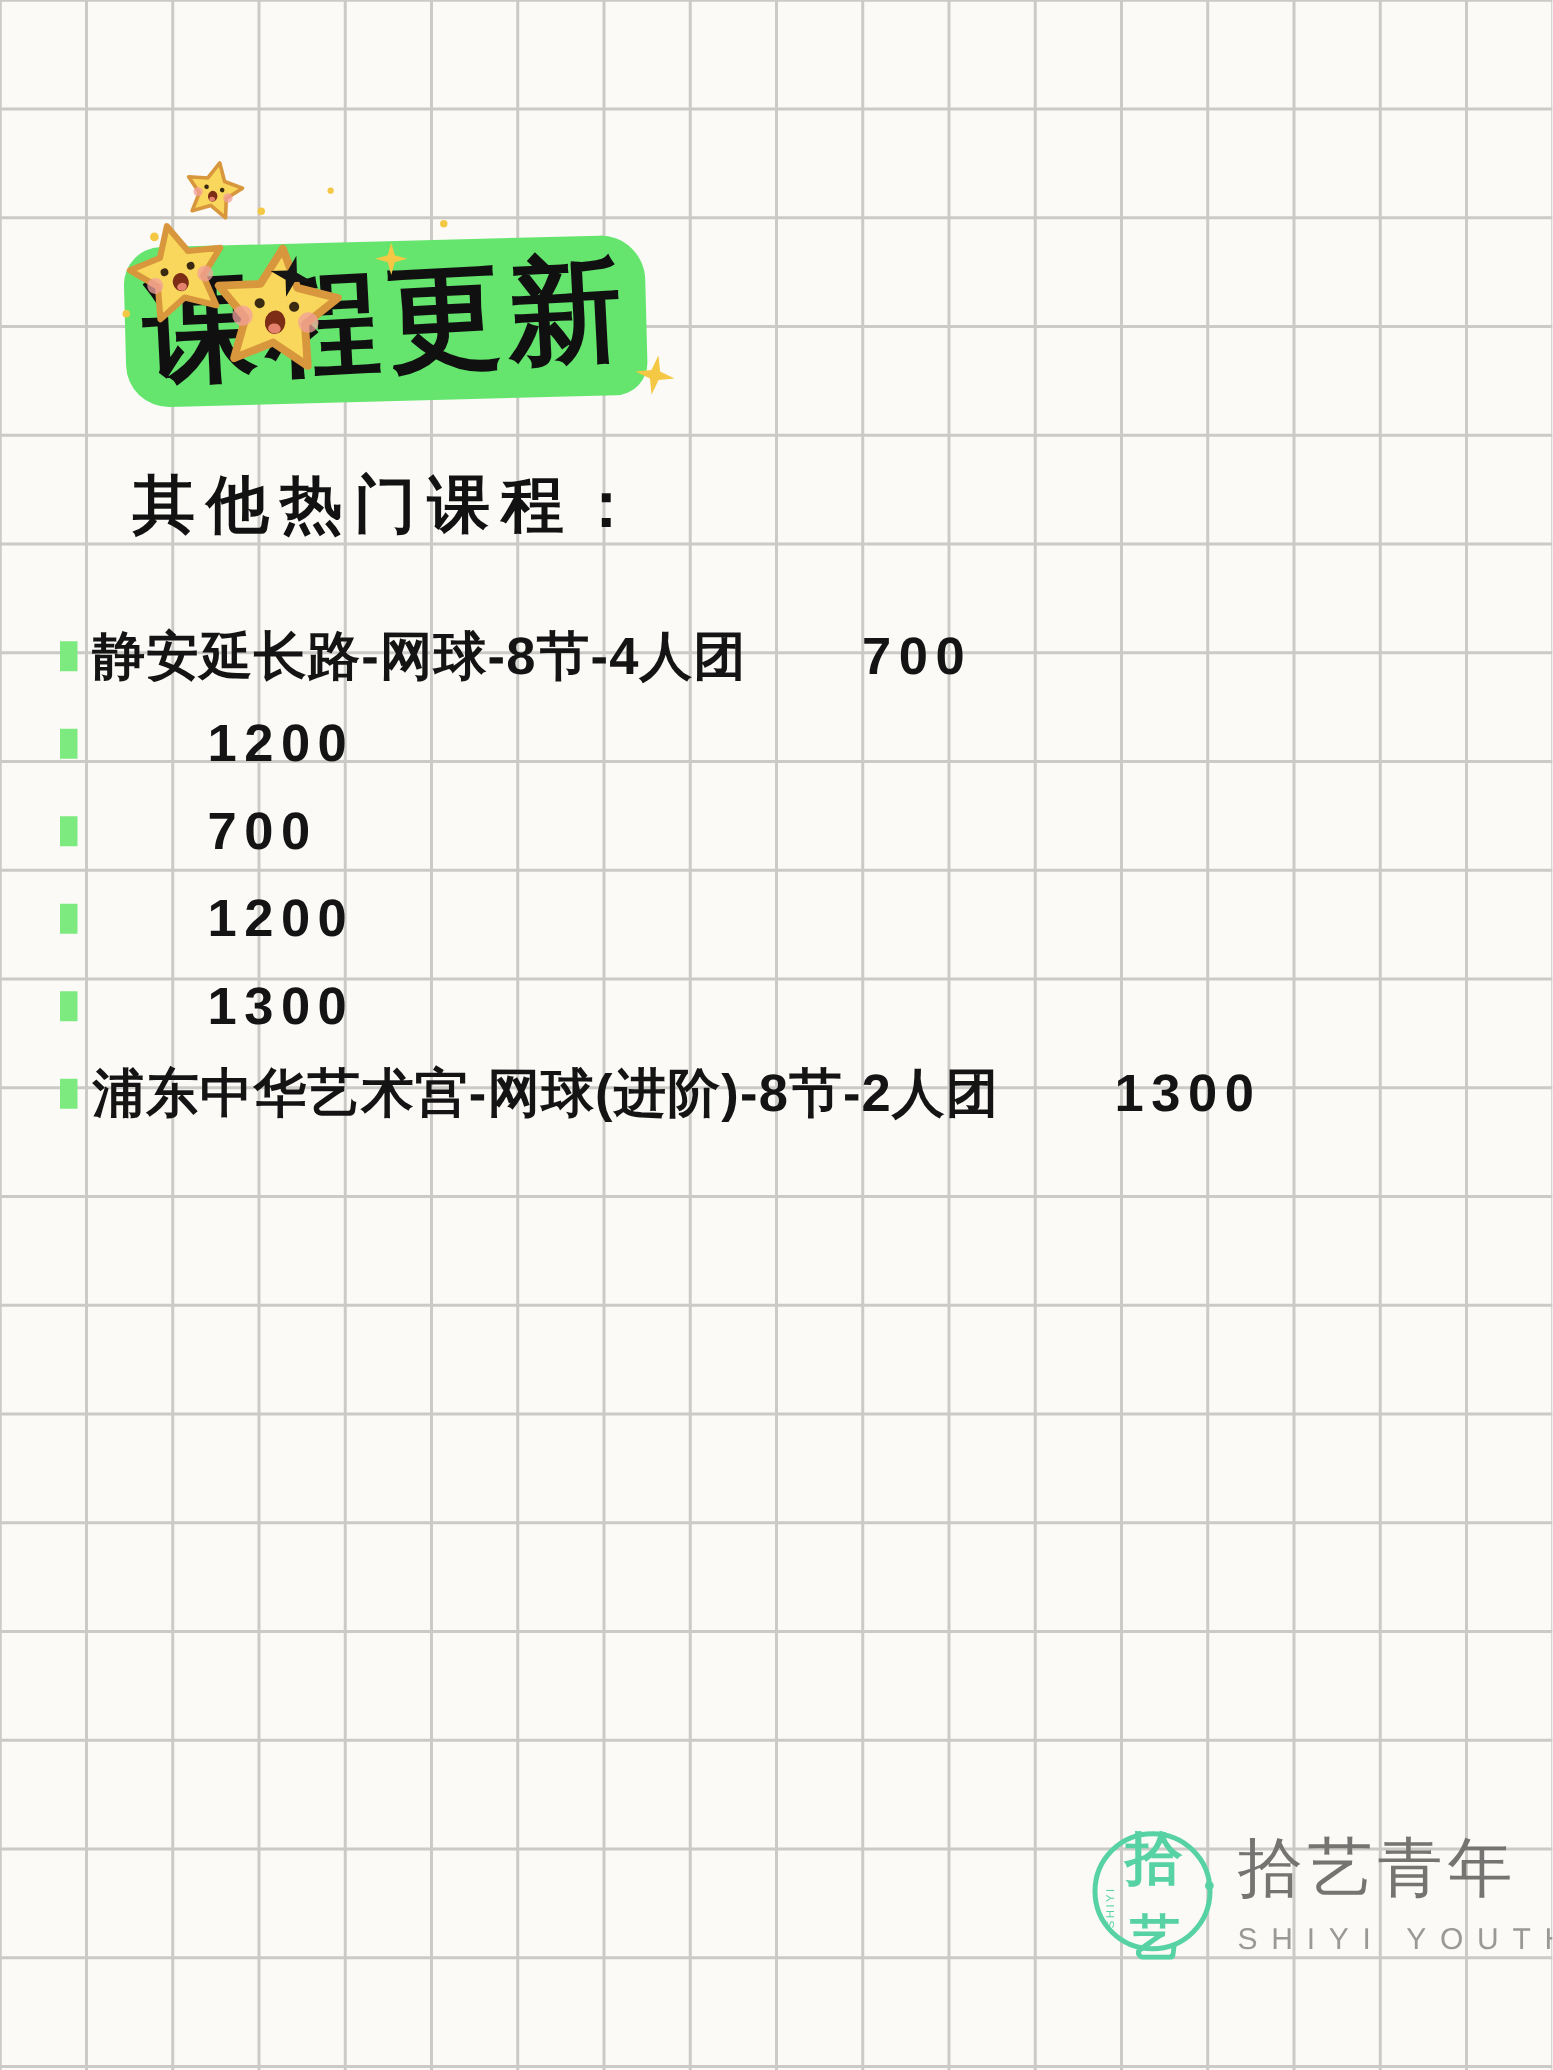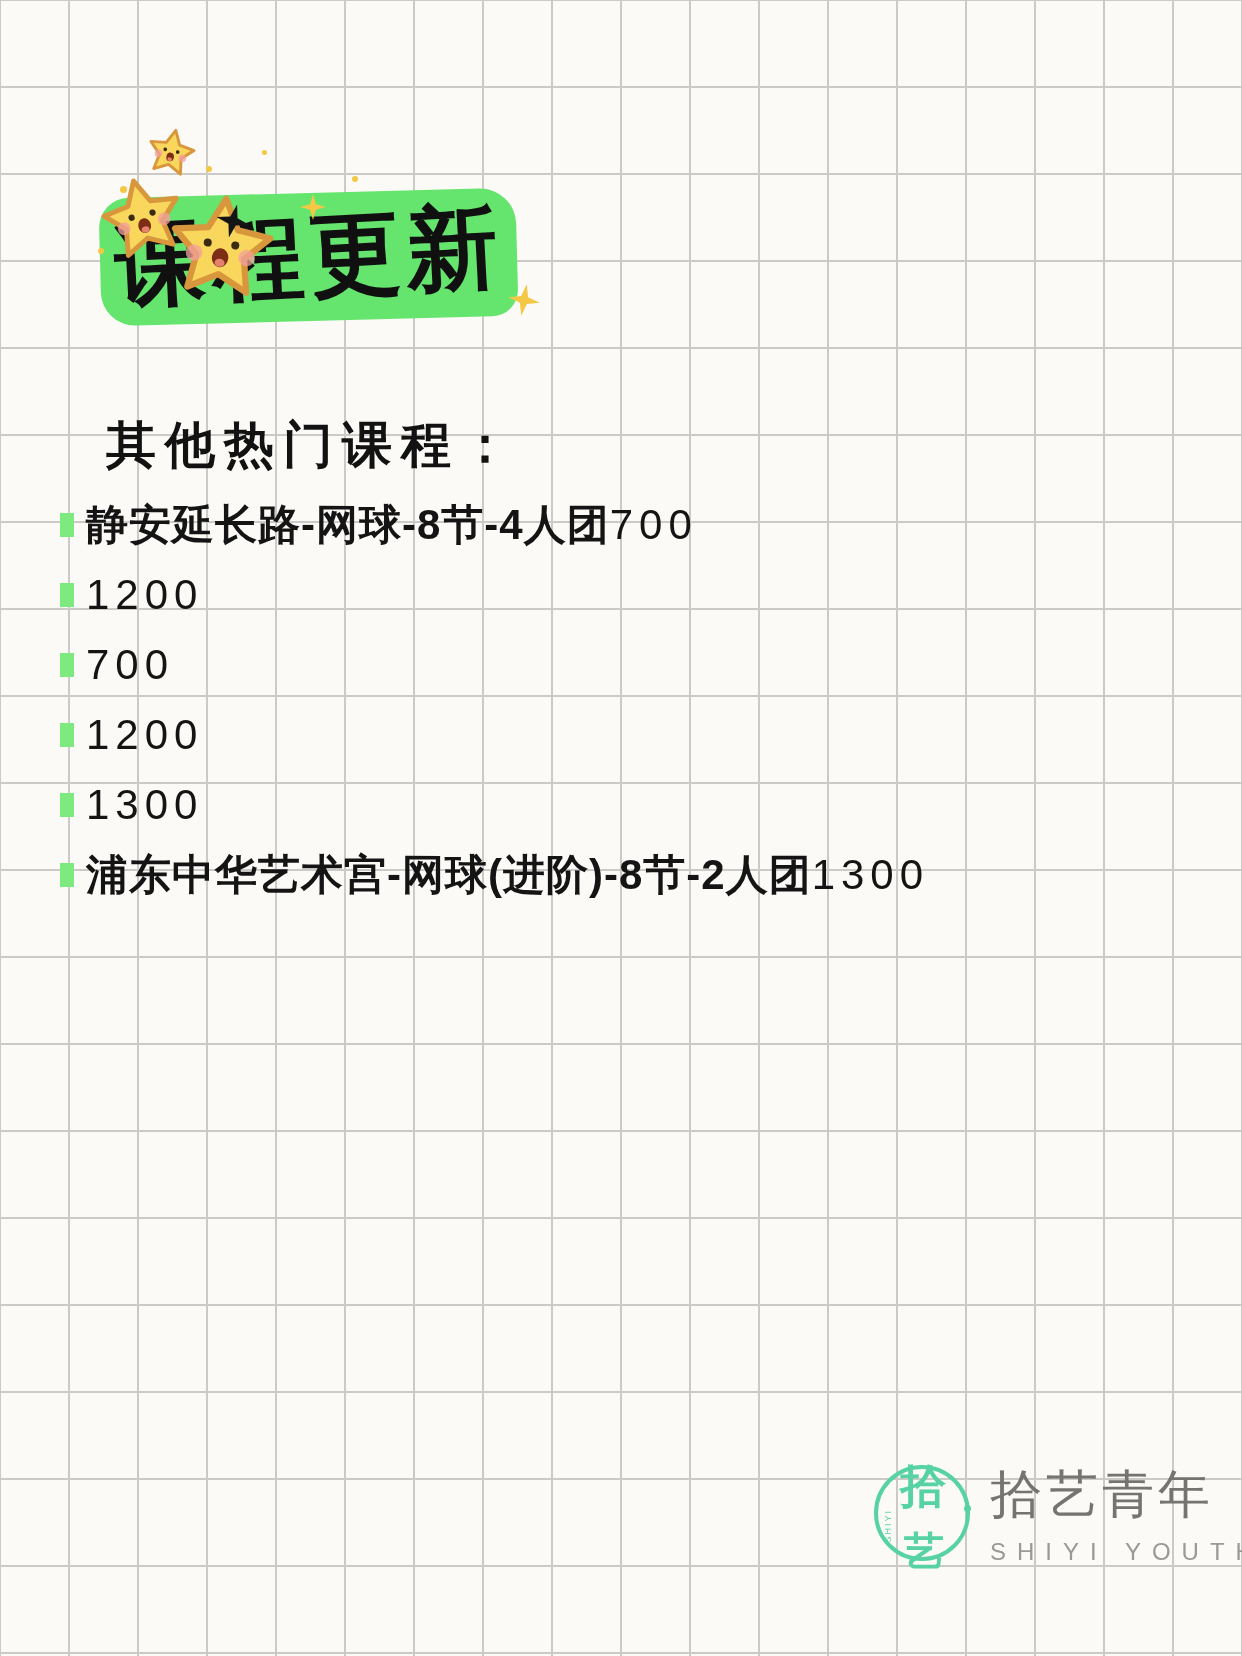--- a/index.html
+++ b/index.html
@@ -34,29 +34,29 @@
   .sp-gold-1{left:300px;top:194px;width:26px;height:26px;}
   .sp-gold-2{left:508px;top:284px;width:32px;height:32px;transform:rotate(10deg);}
   .dot{position:absolute;border-radius:50%;background:#f4c844;z-index:4;}
   .dot1{left:120px;top:186px;width:7px;height:7px;}
   .dot2{left:206px;top:166px;width:6px;height:6px;}
   .dot3{left:98px;top:248px;width:6px;height:6px;}
   .dot4{left:262px;top:150px;width:5px;height:5px;}
   .dot5{left:352px;top:176px;width:6px;height:6px;}
   
   .subtitle{
-    position:absolute;left:106px;top:412px;
+    position:absolute;left:106px;top:371px;
     font-size:50px;font-weight:800;letter-spacing:9px;color:#121212;white-space:nowrap;
   }
   
-  .courses{position:absolute;left:60px;top:490px;margin:0;padding:0;list-style:none;}
+  .courses{position:absolute;left:48px;top:490px;margin:0;padding:0;list-style:none;}
   .course-row{display:flex;align-items:center;height:70px;white-space:nowrap;}
   .bullet{width:14px;height:24px;background:#7dea80;margin-right:12px;flex:none;}
   .course-name{font-size:42px;font-weight:800;letter-spacing:1px;}
-  .course-price{font-size:42px;font-weight:400;letter-spacing:6px;}
+  .course-price{font-size:42px;font-weight:700;letter-spacing:6px;margin-left:92px;}
   
   .logo{position:absolute;left:874px;top:1460px;display:flex;align-items:center;gap:20px;}
   .logo-mark{position:relative;width:96px;height:96px;border:4px solid #57d2a4;
     border-radius:50%;box-sizing:border-box;flex:none;}
   .logo-char{position:absolute;color:#57d2a4;font-weight:600;line-height:1;}
   .logo-char.top{font-size:46px;left:22px;top:-6px;}
   .logo-char.bottom{font-size:40px;left:26px;bottom:-14px;}
   .logo-vertical{position:absolute;left:5px;bottom:14px;font-size:9px;color:#57d2a4;
     writing-mode:vertical-rl;transform:rotate(180deg);letter-spacing:2px;}
   .logo-dot{position:absolute;right:-5px;top:36px;width:7px;height:7px;background:#57d2a4;border-radius:50%;}

